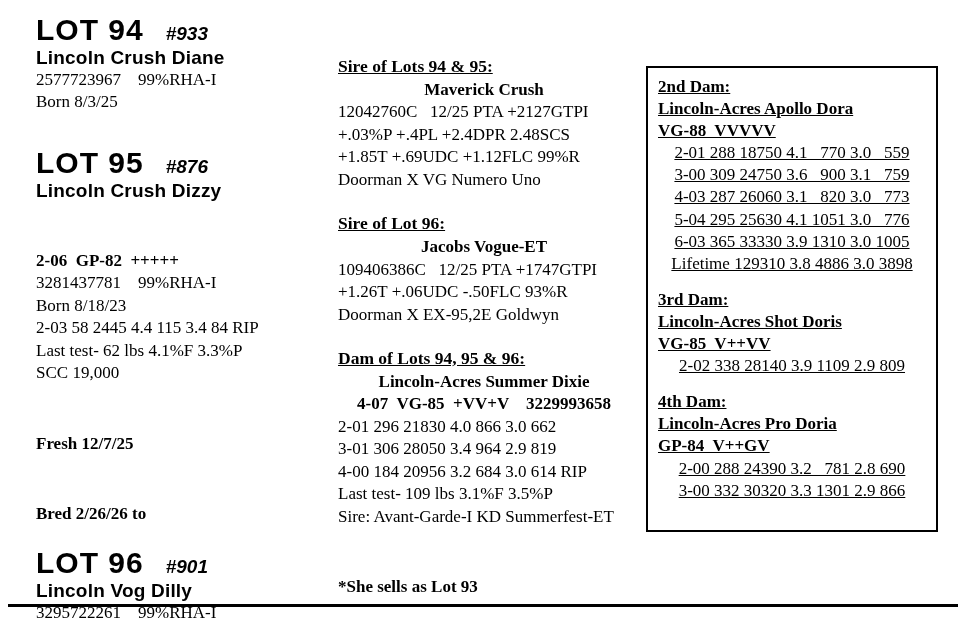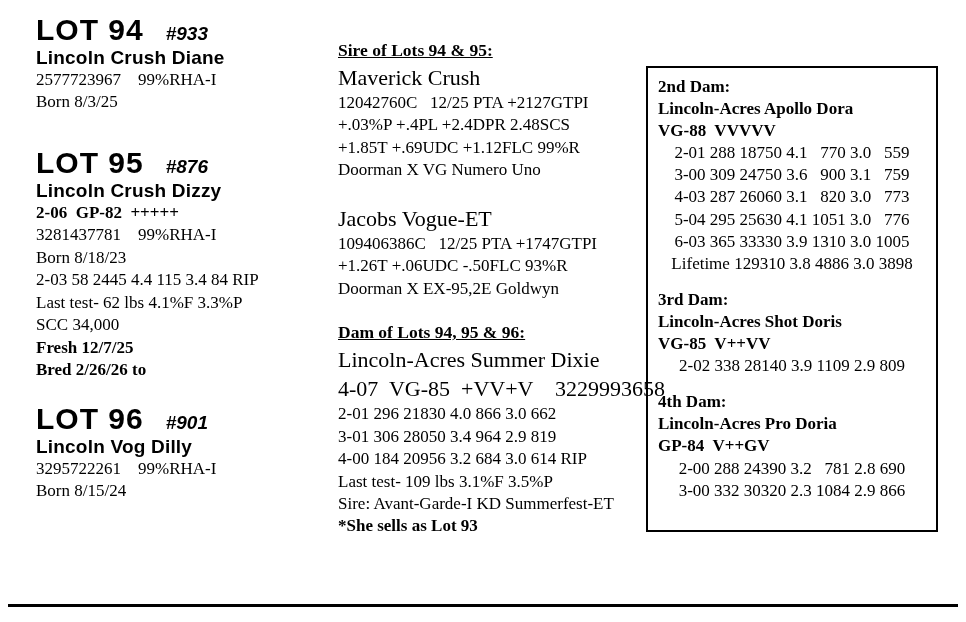--- a/index.html
+++ b/index.html
@@ -52,55 +52,57 @@
     font-weight: bold;
     font-size: 19px;
     margin-top: 1px;
     letter-spacing: 0.2px;
   }
   .line {
     font-size: 17px;
     line-height: 1.32;
     white-space: pre;
   }
-  .line.bold { font-weight: bold; }
+  .line.bold { font-weight: bold; margin-top: 48px; }
   .gap-md { height: 22px; }
   .gap-lg { height: 34px; }
 
   
   .col-mid {
     position: absolute;
     left: 338px;
-    top: 40px;
+    top: 56px;
     width: 292px;
   }
   .sec-head {
     font-family: "Liberation Serif", serif;
     font-weight: bold;
     font-size: 17.5px;
     text-decoration: underline;
     margin-bottom: 2px;
   }
   .sub-bold {
-    font-weight: normal;
-    font-size: 22px;
+    font-weight: bold;
+    font-size: 17px;
     line-height: 1.32;
     white-space: pre;
+    text-align: center;
   }
 
   
   .col-right {
     position: absolute;
     left: 646px;
     top: 66px;
     width: 292px;
     height: 466px;
     border: 2px solid #000;
     box-sizing: border-box;
     padding: 8px 10px 0 10px;
+    text-decoration: underline;
   }
   .dam-head {
     font-weight: bold;
     font-size: 17px;
     line-height: 1.3;
     white-space: pre;
   }
   .dam-line {
     font-size: 17px;
     line-height: 1.3;
@@ -142,21 +144,21 @@
       <div class="lot-head">
         <span class="lot-title">LOT 95</span>
         <span class="lot-num">#876</span>
       </div>
       <div class="animal-name">Lincoln Crush Dizzy</div>
       <div class="line bold">2-06  GP-82  +++++</div>
       <div class="line">3281437781    99%RHA-I</div>
       <div class="line">Born 8/18/23</div>
       <div class="line">2-03 58 2445 4.4 115 3.4 84 RIP</div>
       <div class="line">Last test- 62 lbs 4.1%F 3.3%P</div>
-      <div class="line">SCC 34,000</div>
+      <div class="line">SCC 19,000</div>
       <div class="line bold">Fresh 12/7/25</div>
       <div class="line bold">Bred 2/26/26 to</div>
     </div>
 
     <div class="gap-md"></div>
 
     <div class="lot-block">
       <div class="lot-head">
         <span class="lot-title">LOT 96</span>
         <span class="lot-num">#901</span>
@@ -175,20 +177,21 @@
       <div class="sub-bold">Maverick Crush</div>
       <div class="line">12042760C   12/25 PTA +2127GTPI</div>
       <div class="line">+.03%P +.4PL +2.4DPR 2.48SCS</div>
       <div class="line">+1.85T +.69UDC +1.12FLC 99%R</div>
       <div class="line">Doorman X VG Numero Uno</div>
     </div>
 
     <div class="gap-md"></div>
 
     <div>
+      <div class="sec-head">Sire of Lot 96:</div>
       <div class="sub-bold">Jacobs Vogue-ET</div>
       <div class="line">109406386C   12/25 PTA +1747GTPI</div>
       <div class="line">+1.26T +.06UDC -.50FLC 93%R</div>
       <div class="line">Doorman X EX-95,2E Goldwyn</div>
     </div>
 
     <div class="gap-md"></div>
 
     <div>
       <div class="sec-head">Dam of Lots 94, 95 &amp; 96:</div>
@@ -227,20 +230,20 @@
       <div class="dam-line">2-02 338 28140 3.9 1109 2.9 809</div>
     </div>
 
     <div class="dam-gap"></div>
 
     <div>
       <div class="dam-head">4th Dam:</div>
       <div class="dam-head">Lincoln-Acres Pro Doria</div>
       <div class="dam-head">GP-84  V++GV</div>
       <div class="dam-line">2-00 288 24390 3.2   781 2.8 690</div>
-      <div class="dam-line">3-00 332 30320 2.3 1084 2.9 866</div>
+      <div class="dam-line">3-00 332 30320 3.3 1301 2.9 866</div>
     </div>
 
   </div>
 
   <div class="bottom-rule"></div>
 
 </div>
 
 </body></html>

